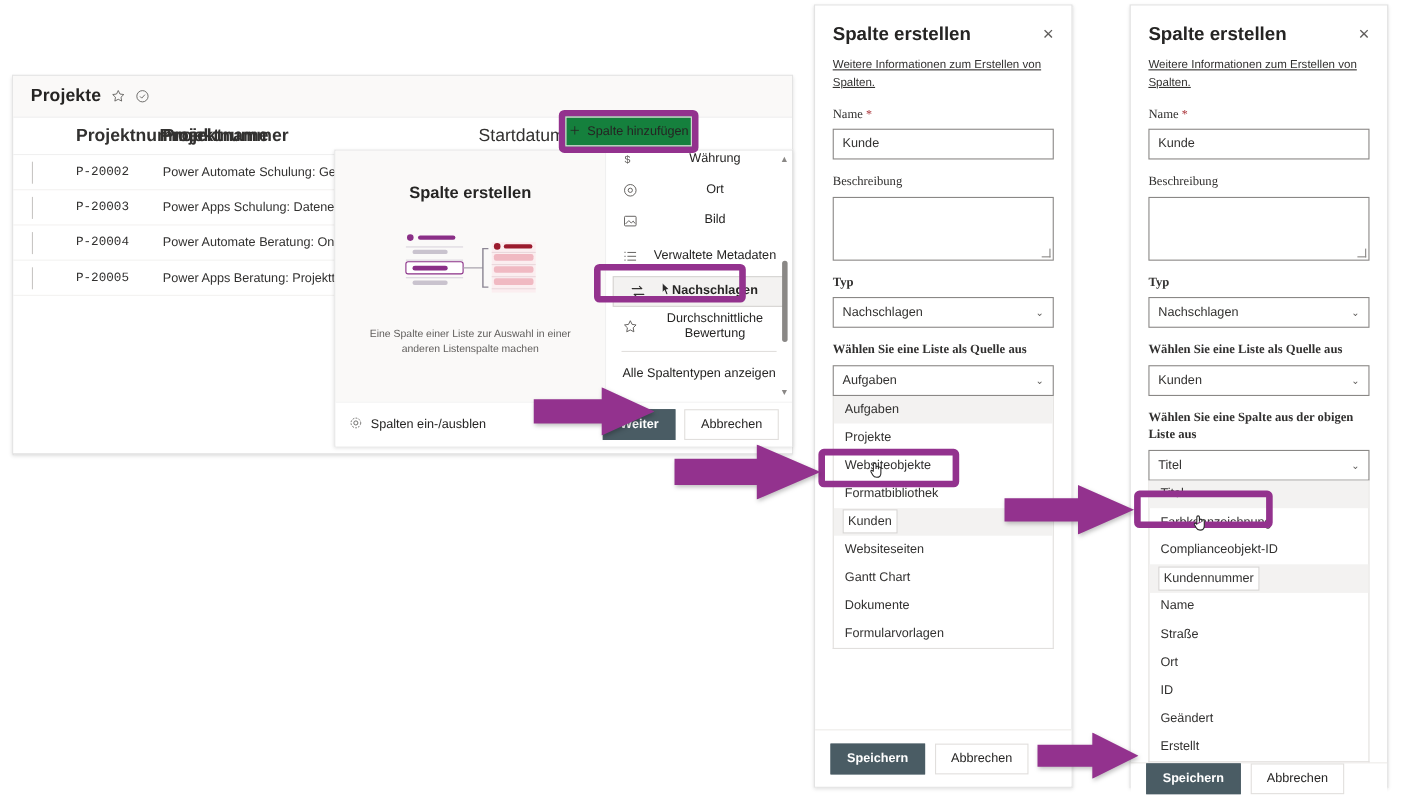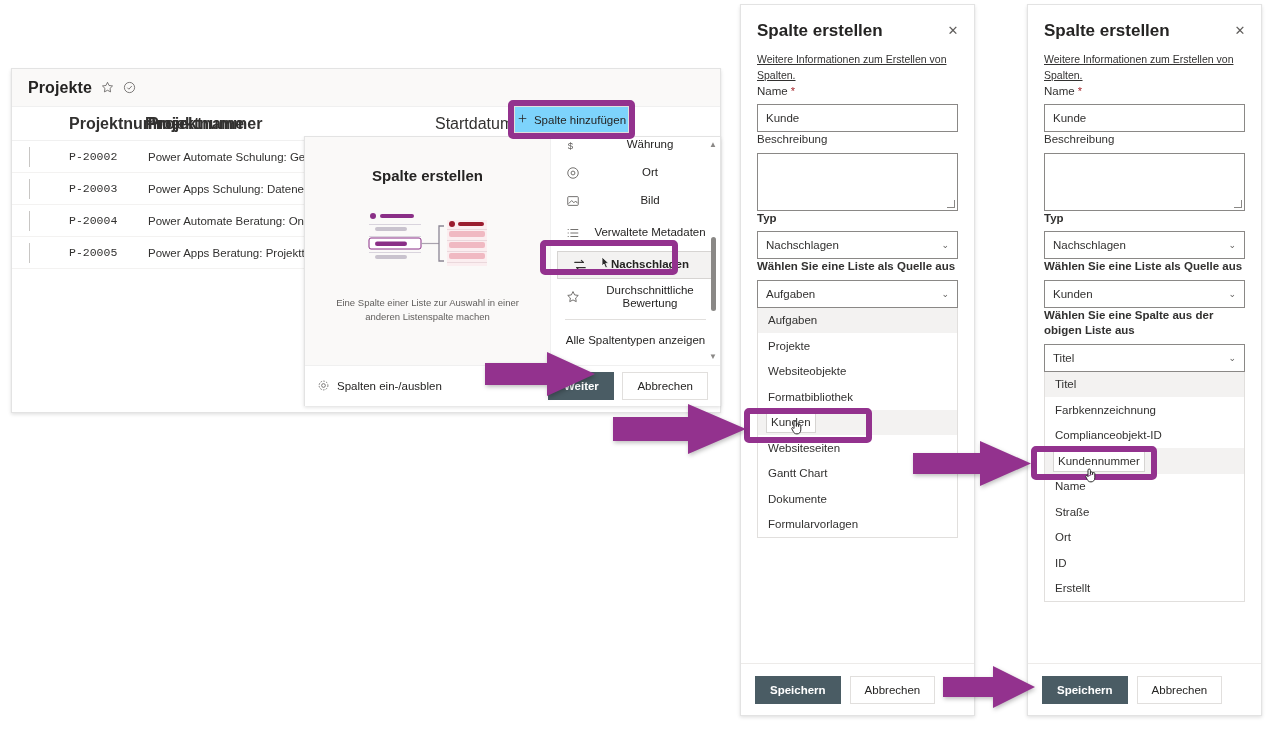--- a/index.html
+++ b/index.html
@@ -43,21 +43,21 @@
     height: 32px; display: flex; align-items: center; position: relative;
     border-bottom: 1px solid #f3f2f1; font-size: 11.5px; color: #323130;
   }
   .lv-row .bar { position: absolute; left: 17px; top: 6px; width: 1px; height: 20px; background: #c8c6c4; }
   .lv-row .nm  { position: absolute; left: 133px; white-space: nowrap; }
   .lv-row .num { position: absolute; left: 57px; font-family: Liberation Mono, monospace; }
 
   
   #addcol {
     position: absolute; left: 514px; top: 106px; width: 115px; height: 27px;
-    background: #7dd3fc; border: 1px solid #e1dfdd;
+    background: #15803d; border: 1px solid #e1dfdd;
     display: flex; align-items: center; justify-content: center; gap: 6px;
     font-size: 11.5px; color: #252423; z-index: 22;
   }
   #addcol-hl {
     position: absolute; left: 508px; top: 100px; width: 127px; height: 39px;
     border: 6px solid #93328E; border-radius: 5px; z-index: 21;
   }
 
   
   #flyout { left: 304px; top: 136px; width: 417px; height: 270px; z-index: 10; }
@@ -116,21 +116,21 @@
   .dlg-title { font-size: 17px; font-weight: 600; color: #252423; }
   .dlg-close {
     position: absolute; right: 10px; top: 14px; width: 22px; height: 22px;
     display: flex; align-items: center; justify-content: center; color: #605e5c; font-size: 13px;
   }
   .dlg-link {
     display:block; margin-top: 11px; font-size: 10.5px; color: #323130;
     text-decoration: underline; line-height: 1.5;
   }
   .dlg-body { padding: 0 16px; flex: 1; position: relative; }
-  .fld-label { font-size: 11.5px; color: #323130; margin-bottom: 5px; line-height:1.35;}
+  .fld-label { font-size: 11.5px; color: #323130; margin-top: 13px; margin-bottom: 5px; line-height:1.35;font-family:Liberation Serif, serif;}
   .fld-label.bold { font-weight: 700; }
   .req { color: #a4262c; font-size: 11px; }
   .txtin {
     width: 100%; height: 28px; border: 1px solid #8a8886; background:#fff;
     font-size: 11.5px; color: #323130; padding: 0 8px; line-height: 26px;
   }
   .txtarea {
     width: 100%; height: 58px; border: 1px solid #8a8886; background:#fff; position: relative;
   }
   .txtarea:after{
@@ -440,20 +440,21 @@
           <div class="opt">Complianceobjekt-ID</div>
           <div class="opt hl" style="padding:0;">
             <div class="opt-boxed">
               <span>Kundennummer</span>
             </div>
           </div>
           <div class="opt">Name</div>
           <div class="opt">Straße</div>
           <div class="opt">Ort</div>
           <div class="opt">ID</div>
+          <div class="opt">Geändert</div>
           <div class="opt">Erstellt</div>
         </div>
       </div>
       <div class="dlg-foot">
         <button class="btn primary">Speichern</button>
         <button class="btn">Abbrechen</button>
       </div>
     </div>
   </div>
 

